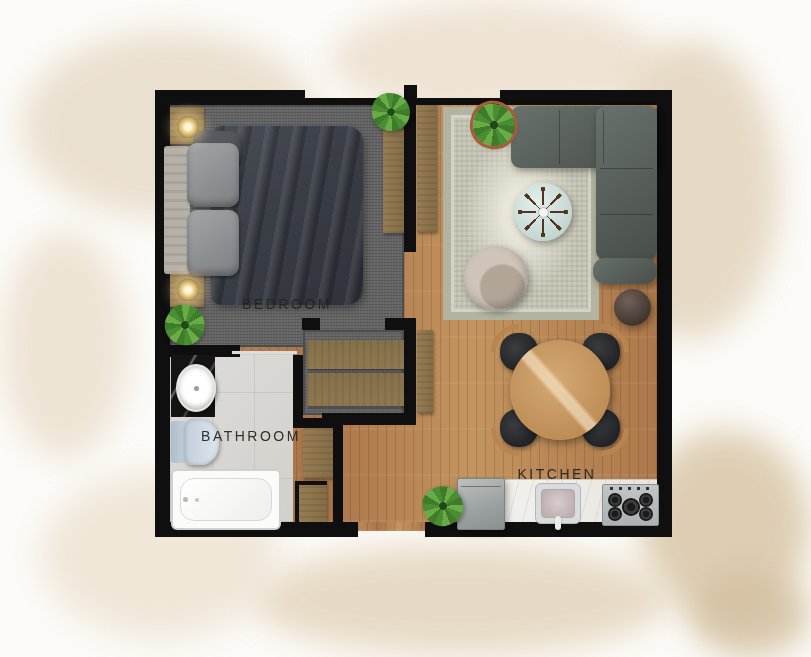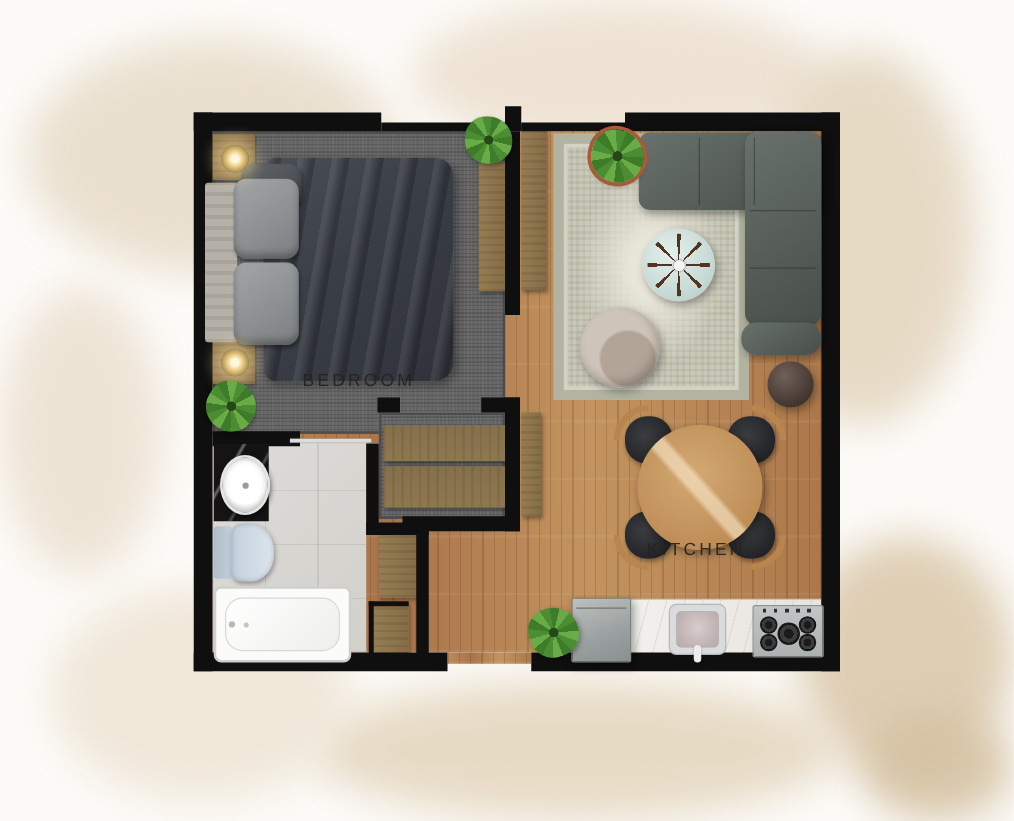--- a/index.html
+++ b/index.html
@@ -193,20 +193,21 @@
     <div class="abs plant pot" style="left:473px;top:104px;width:42px;height:42px;transform:rotate(12deg);"></div>
 
     <div class="abs vanity" style="left:171px;top:355px;width:44px;height:62px;"></div>
     <div class="abs bsink fur" style="left:176px;top:364px;width:36px;height:44px;z-index:7;"></div>
     <div class="abs toilet-tank fur" style="left:171px;top:421px;width:15px;height:42px;"></div>
     <div class="abs toilet-bowl fur" style="left:185px;top:419px;width:34px;height:46px;"></div>
     <div class="abs tub fur" style="left:171px;top:469px;width:106px;height:57px;">
       <div class="tap"></div>
       <div class="tap2"></div>
     </div>
+    <div class="abs label" style="left:176px;top:428px;width:150px;">BATHROOM</div>
 
     <div class="abs chair c-tl" style="left:491px;top:324px;">
         <div class="seat"></div>
         <div class="back"></div>
       </div>
     <div class="abs chair c-tr" style="left:573px;top:324px;">
         <div class="seat"></div>
         <div class="back"></div>
       </div>
     <div class="abs chair c-bl" style="left:491px;top:400px;">
@@ -226,16 +227,16 @@
     </div>
     <div class="abs cooktop fur" style="left:602px;top:484px;width:55px;height:40px;">
       <div class="knobs"></div>
       <div class="burner" style="left:5px;top:8px;width:14px;height:14px;"></div>
       <div class="burner" style="right:5px;top:8px;width:14px;height:14px;"></div>
       <div class="burner" style="left:5px;bottom:4px;width:14px;height:14px;"></div>
       <div class="burner" style="right:5px;bottom:4px;width:14px;height:14px;"></div>
       <div class="burner" style="left:50%;top:55%;width:18px;height:18px;margin:-9px;"></div>
     </div>
     <div class="abs plant" style="left:423px;top:486px;width:40px;height:40px;transform:rotate(-18deg);z-index:8;"></div>
-    <div class="abs label" style="left:482px;top:431px;width:150px;">KITCHEN</div>
+    <div class="abs label" style="left:482px;top:466px;width:150px;">KITCHEN</div>
 
   </div>
 </div>
 
 </body></html>

